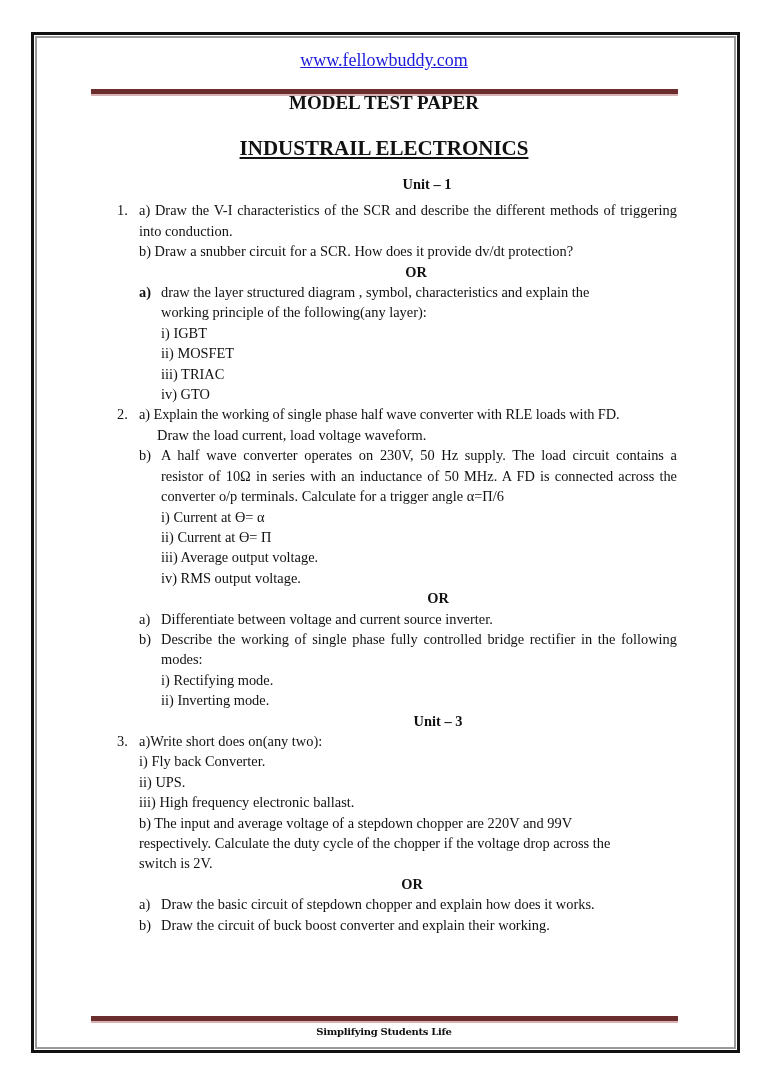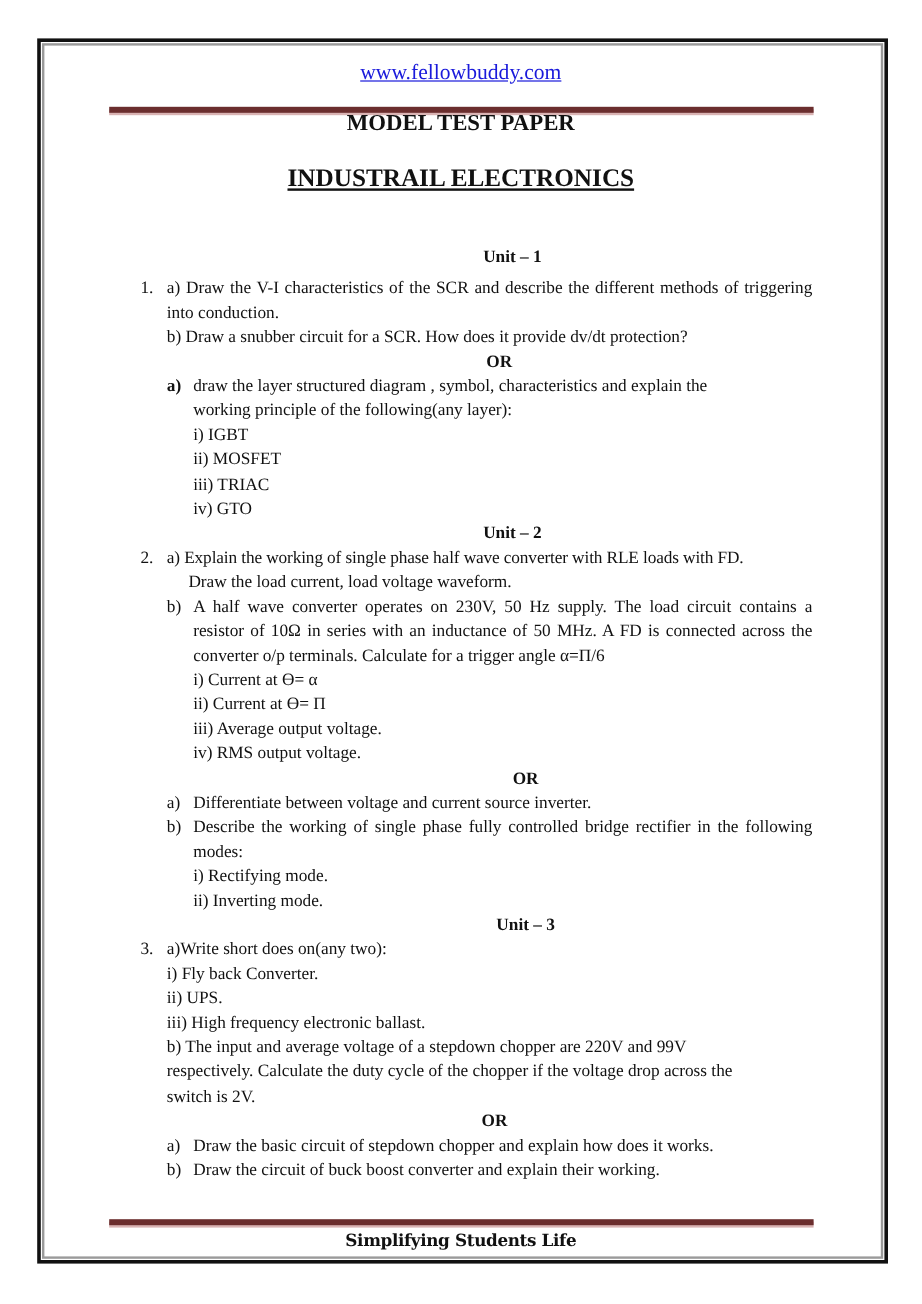--- a/index.html
+++ b/index.html
@@ -18,34 +18,34 @@
     font-size: 18px; color: #1a1adb; text-decoration: underline;
   }
   .rule {
     position: absolute; left: 91px; width: 587px; height: 5px; background: #6b2e2e;
     box-shadow: 0 2px 0 #d9b3b3;
   }
   .rule.header { top: 89px; }
   .rule.footer { top: 1016px; }
   .footer-text {
     position: absolute; top: 1026px; left: 0; width: 768px; text-align: center;
-    font-family: "DejaVu Serif", serif; font-weight: bold; font-size: 14px;
+    font-family: "DejaVu Serif", serif; font-weight: bold; font-size: 10px;
     letter-spacing: -0.3px; color: #111;
   }
   .title {
     position: absolute; left: 0; width: 768px; text-align: center; font-weight: bold;
   }
   .title.main { top: 92px; font-size: 19px; }
   .title.sub { top: 136px; font-size: 21px; text-decoration: underline; }
   .content {
     position: absolute; left: 117px; top: 174px; width: 560px;
     font-size: 14.4px; line-height: 20.4px;
   }
   .unit-heading { text-align: center; font-weight: bold; padding-left: 54px; }
-  .unit-heading.u1 { padding-left: 60px; margin-top: 30px; }
+  .unit-heading.u1 { padding-left: 60px; }
   .or { text-align: center; font-weight: bold; }
   .q { position: relative; padding-left: 22px; }
   .q .qnum { position: absolute; left: 0; top: 0; }
   .justify { text-align: justify; text-align-last: left; }
   .lettered { position: relative; padding-left: 44px; }
   .lettered .letter { position: absolute; left: 22px; top: 0; }
   .lettered .letter.bold { font-weight: bold; }
 </style>
 </head>
 <body>
@@ -70,21 +70,20 @@
   <div class="lettered">
     <span class="letter bold">a)</span>
     <div>draw the layer structured diagram , symbol, characteristics and explain the</div>
     <div>working principle of the following(any layer):</div>
     <div>i) IGBT</div>
     <div>ii) MOSFET</div>
     <div>iii) TRIAC</div>
     <div>iv) GTO</div>
   </div>
 
-  <div class="unit-heading" style="padding-left:60px;">Unit – 2</div>
   <div class="q">
     <span class="qnum">2.</span>
     <div style="letter-spacing:-0.1px;">a) Explain the working of single phase half wave converter with RLE loads with FD.</div>
     <div style="padding-left:18px;">Draw the load current, load voltage waveform.</div>
   </div>
   <div class="lettered">
     <span class="letter">b)</span>
     <div class="justify">A half wave converter operates on 230V, 50 Hz supply. The load circuit contains a resistor of 10Ω in series with an inductance of 50 MHz. A FD is connected across the converter o/p terminals. Calculate for a trigger angle α=Π/6</div>
     <div>i) Current at Ө= α</div>
     <div>ii) Current at Ө= Π</div>

